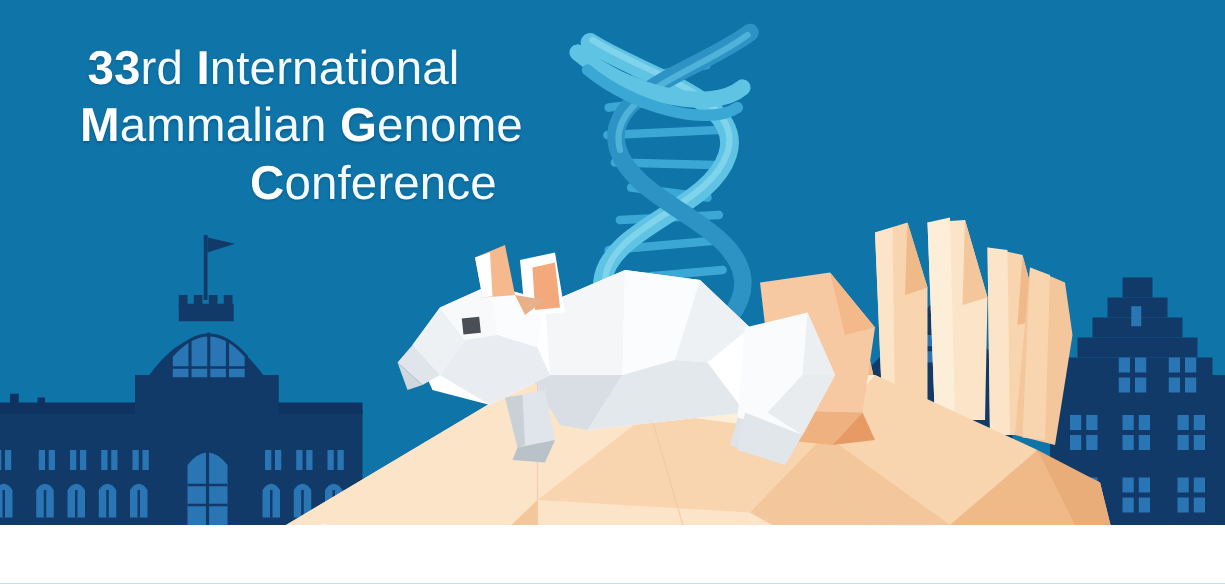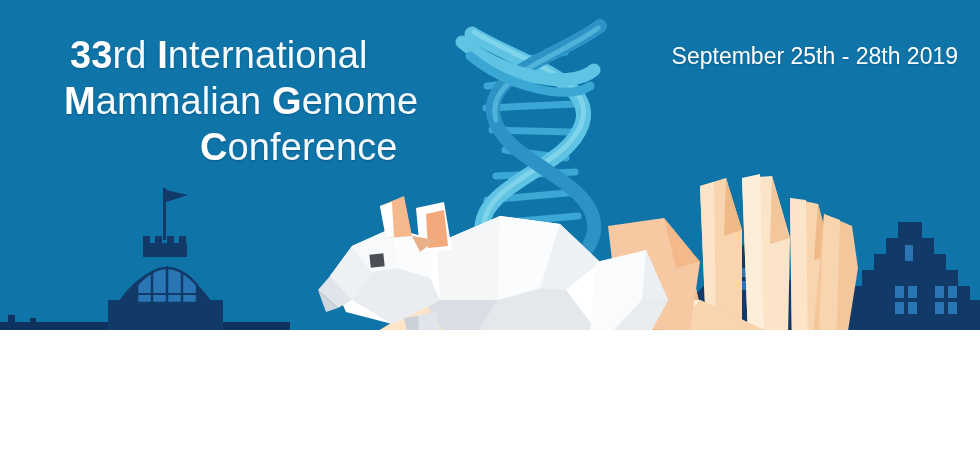--- a/index.html
+++ b/index.html
@@ -2,21 +2,21 @@
 <html><head>
 <meta charset="utf-8">
 <title>Conference Banner</title>
 <style>
   html,body{margin:0;padding:0;background:#ffffff;}
   body{font-family:"Liberation Sans","DejaVu Sans",sans-serif;}
 
   #banner{
     position:relative;
     width:980px;
-    height:330px;
+    height:420px;
     overflow:hidden;
     background:#701a75;
   }
 
   
   .layer{position:absolute;left:0;top:0;width:980px;height:467px;}
   #sky{background:#0f74a8;}
 
   
   #title-block{
@@ -468,16 +468,15 @@
 
   <div id="title-block">
     <div class="title-line l1"><span class="hl">33</span><span>rd </span><span class="hl">I</span><span>nternational</span></div>
 
     <div class="title-line l2"><span class="hl">M</span><span>ammalian </span><span class="hl">G</span><span>enome</span></div>
 
     <div class="title-line l3"><span class="hl">C</span><span>onference</span></div>
   </div>
 
   <div id="info-block">
-    <div id="dates">September 25th - 28th 2019</div>
   </div>
 
 </div>
 
 </body></html>

